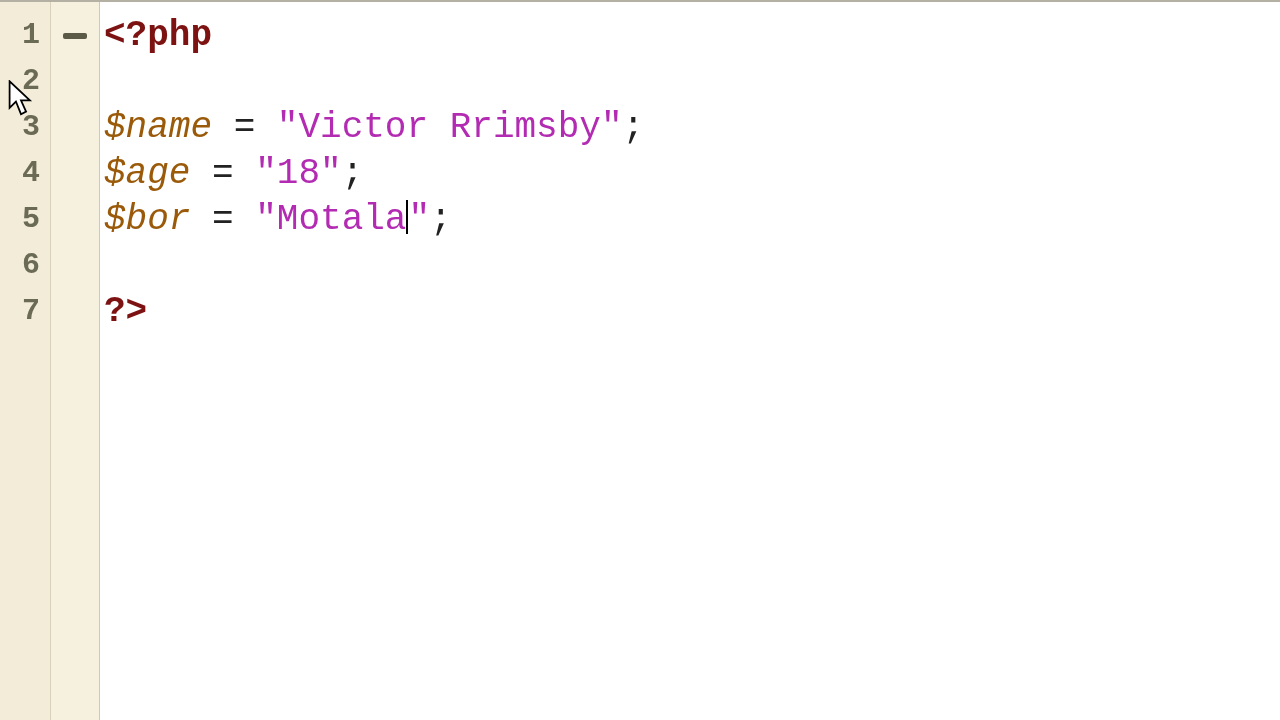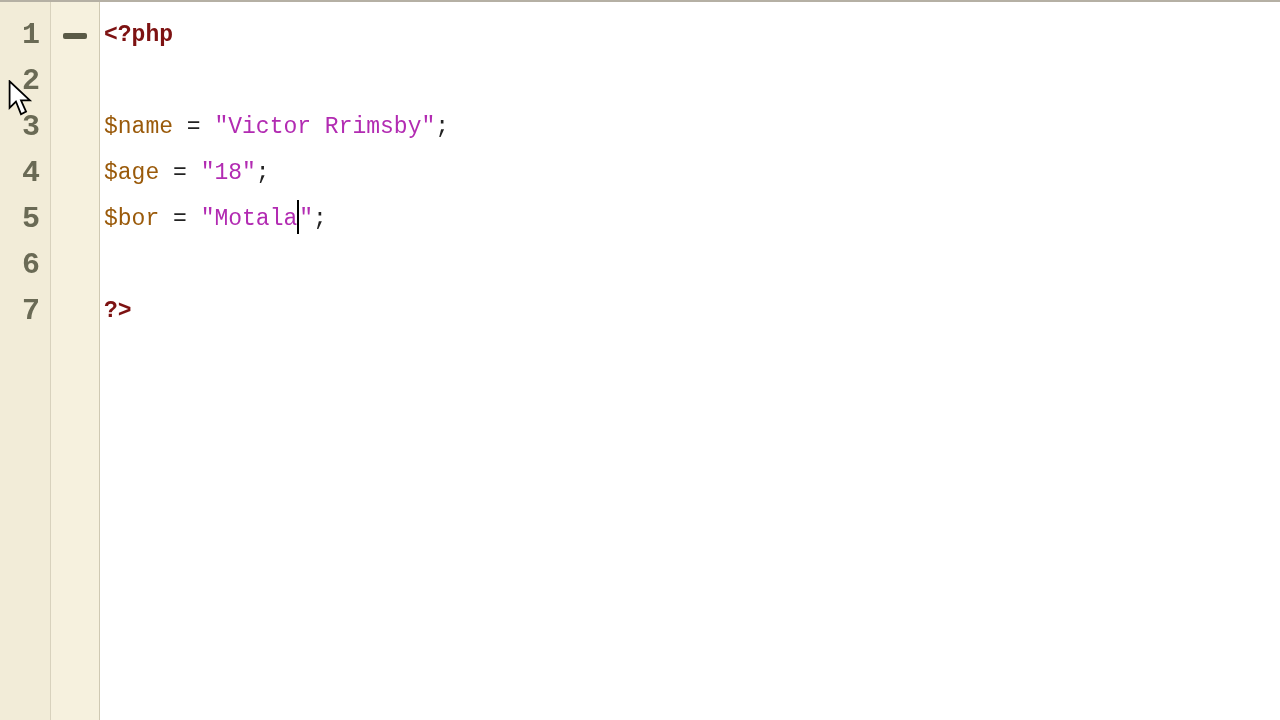--- a/index.html
+++ b/index.html
@@ -68,25 +68,25 @@
     position: absolute;
     left: 0; right: 0; top: 10px;
     height: 6px;
     background: #5a5a46;
     border-radius: 2px;
   }
   .code-line {
     height: 46px;
     display: flex;
     align-items: center;
-    font-size: 23px;
+    font-size: 36px;
     white-space: pre;
   }
   .tok-tag { color: #7d1212; font-weight: bold; }
-  .tok-var { color: #9a5a0a; font-family: "Courier New", Courier, monospace; }
+  .tok-var { color: #9a5a0a; font-style: italic; font-family: "Courier New", Courier, monospace; }
   .tok-op  { color: #222; }
   .tok-str { color: #b22bb2; }
   .tok-semi{ color: #222; }
   .caret {
     display: inline-block;
     width: 0;
     border-left: 2px solid #000;
     height: 34px;
     vertical-align: middle;
     position: relative;

